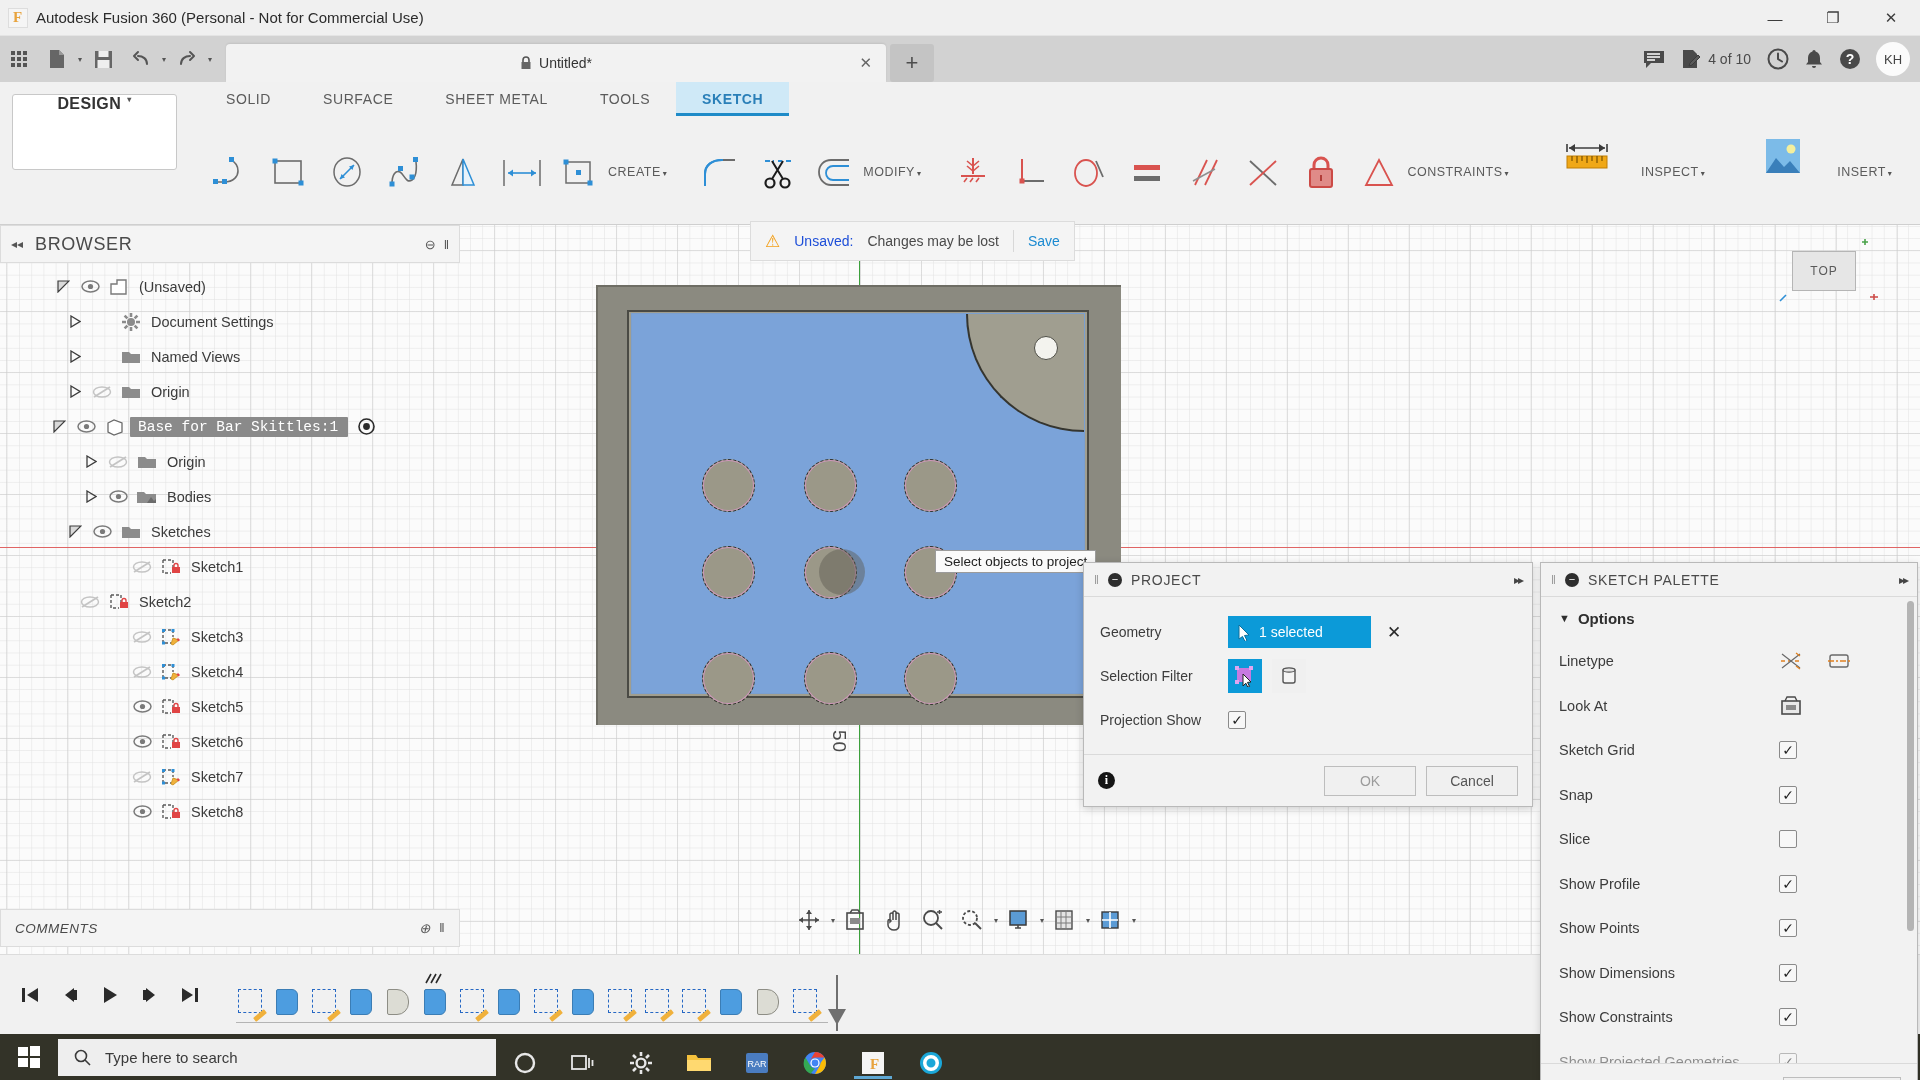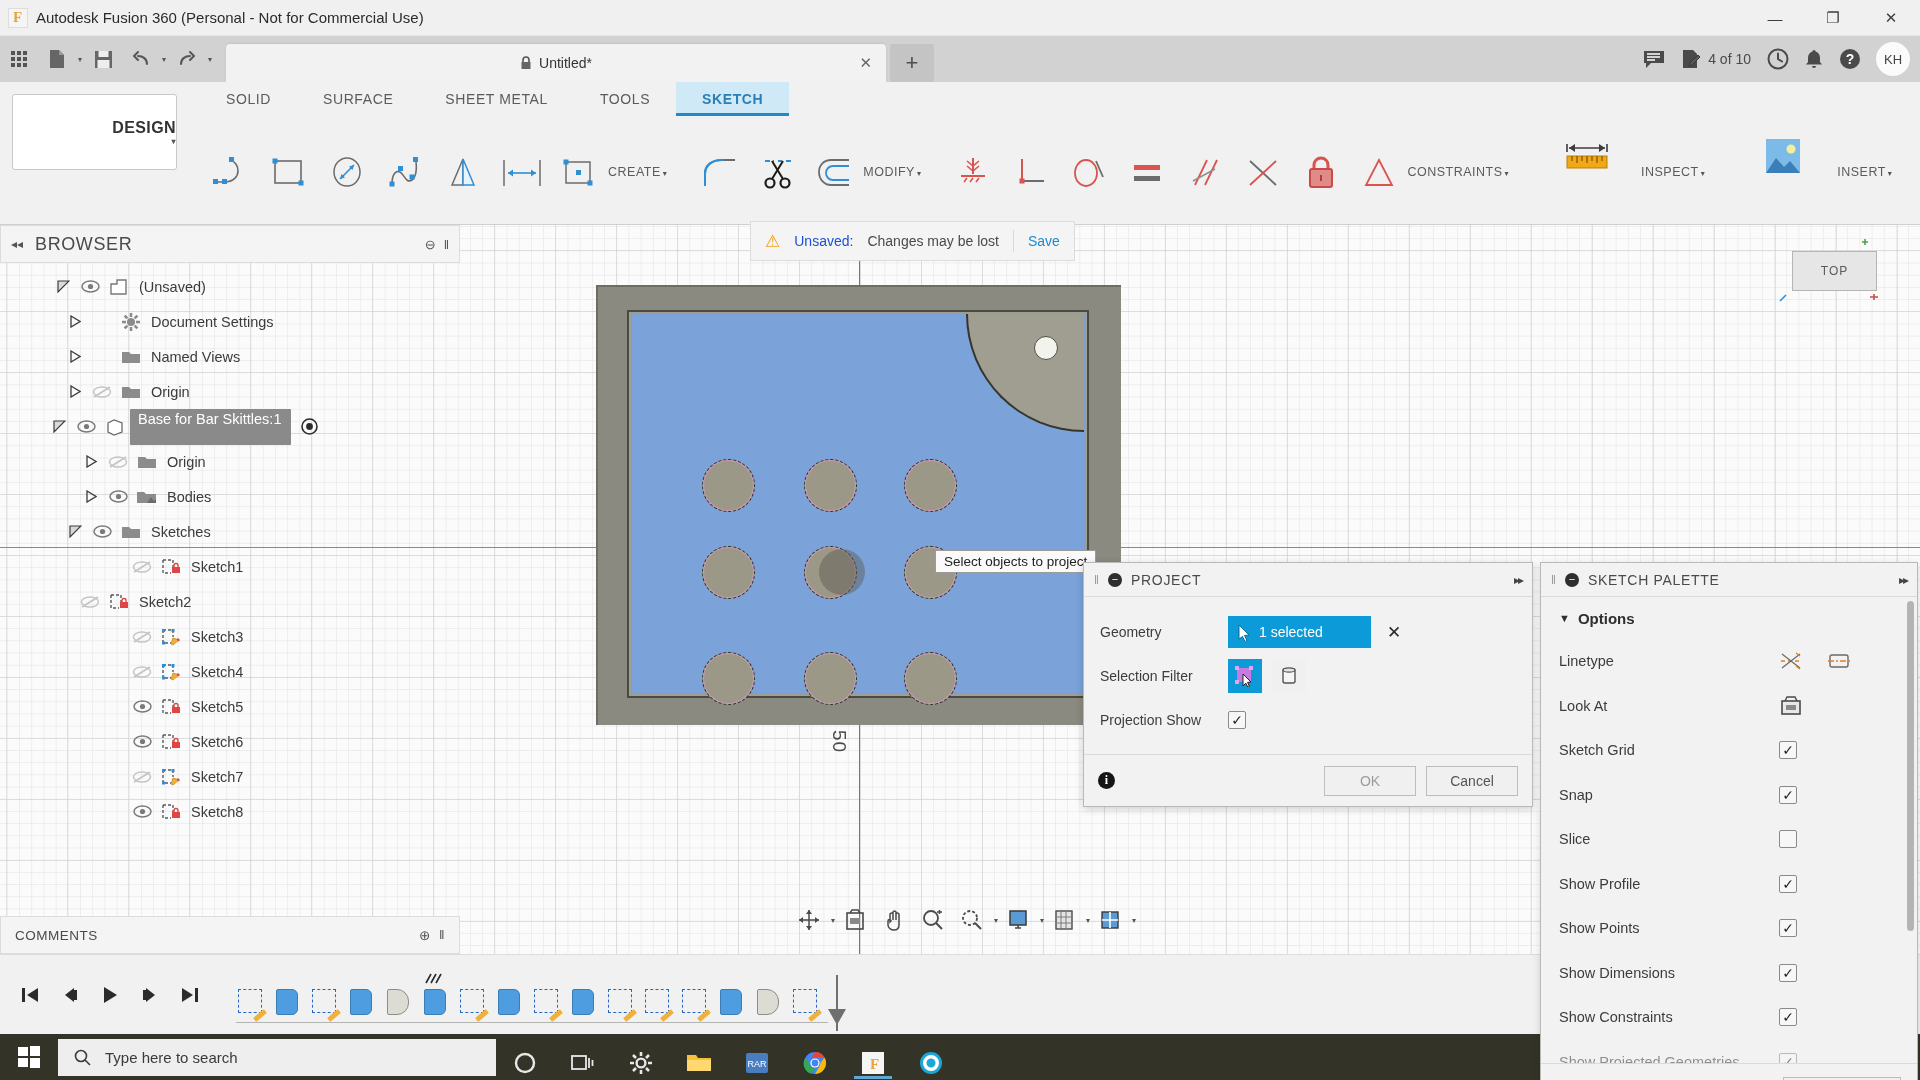--- a/index.html
+++ b/index.html
@@ -65,22 +65,22 @@
   #avatar {
     width:34px; height:34px; border-radius:50%; background:#fbfbfb;
     display:flex; align-items:center; justify-content:center;
     font-size:13px; color:#444; margin-left:6px; font-weight:500;
   }
   
   #ribbon { height:143px; background:#f1f1f1; position:relative; border-bottom:1px solid #cfcfcf; }
   #design-switcher {
     position:absolute; left:12px; top:12px; width:165px; height:76px;
     background:#fff; border:1px solid #c8c8c8; border-radius:3px;
-    display:flex; align-items:flex-end; justify-content:center;
-    font-size:16px; font-weight:bold; color:#333; letter-spacing:.4px;flex-direction:column;
+    display:flex; align-items:flex-start; justify-content:center;
+    font-size:16px; font-weight:bold; color:#333; letter-spacing:.4px;
   }
   #ribbon-tabs { position:absolute; left:200px; top:0; display:flex; height:34px; }
   .ribbon-tab {
     padding:0 26px; height:34px; line-height:34px; font-size:14px;
     color:#5b5b5b; letter-spacing:.6px;
   }
   .ribbon-tab.active { background:#cfe9f7; color:#2a7fb8; border-bottom:3px solid #1e8bc8; font-weight:600; }
   #ribbon-body { position:absolute; left:200px; top:36px; right:0; bottom:0; display:flex; align-items:stretch; }
   .rib-group { display:flex; flex-direction:row; align-items:center; position:relative; padding:0 4px; }
   .rib-items { display:flex; align-items:center; gap:2px; height:66px; padding-top:4px; }
@@ -158,21 +158,21 @@
     z-index:40; white-space:nowrap;
   }
   
   #dim-50 {
     position:absolute; left:828px; top:505px; font-size:19px; color:#4a4a4a;
     writing-mode:vertical-rl; letter-spacing:1px;
   }
   
   #viewcube { position:absolute; right:30px; top:12px; width:120px; height:90px; }
   #viewcube .cube {
-    position:absolute; left:22px; top:14px; width:85px; height:40px;
+    position:absolute; left:22px; top:14px; width:64px; height:40px;
     background:#e6e6e6; border:1px solid #b5b5b5;
     display:flex; align-items:center; justify-content:center;
     font-size:12px; color:#5a5a5a; letter-spacing:1px;
   }
   #navbar-bottom {
     position:absolute; left:790px; bottom:14px; height:40px;
     display:flex; align-items:center; gap:1px; background:rgba(250,250,250,.0);
   }
   .nav-btn { width:38px; height:36px; display:flex; align-items:center; justify-content:center; color:#4a4a4a; }
   #status-right {
@@ -192,27 +192,27 @@
   #tree { padding-top:6px; }
   .tree-row {
     height:35px; display:flex; align-items:center; font-size:14.5px; color:#3b3b3b;
     padding-right:6px;
   }
   .tw { width:26px; display:flex; align-items:center; justify-content:center; color:#444; font-size:11px; flex:none; }
   .eye { width:28px; display:flex; align-items:center; justify-content:center; flex:none; }
   .ticon { width:30px; display:flex; align-items:center; justify-content:center; flex:none; }
   .tlabel { padding-left:5px; }
   .tree-row.selected .tlabel {
-    background:#8a8a8a; color:#fff; padding:2px 10px 18px 8px; border-radius:1px;
+    background:#8a8a8a; color:#fff; padding:2px 10px 2px 8px; border-radius:1px;font-family:Liberation Mono, monospace;
   }
   .dot-target { margin-left:10px; }
   #comments-bar {
-    position:absolute; left:0; bottom:0; width:460px; height:38px;
+    position:absolute; left:0; bottom:7px; width:460px; height:38px;
     background:#f4f4f4; border:1px solid #dcdcdc; display:flex; align-items:center;
-    padding:0 14px; font-size:13.5px; color:#4a4a4a; letter-spacing:.5px;
+    padding:0 14px; font-size:13.5px; color:#4a4a4a; letter-spacing:.5px;font-style:italic;
   }
   #comments-bar .right-ico { margin-left:auto; display:flex; gap:8px; color:#555; }
   
   #project-dialog {
     position:absolute; left:1083px; top:337px; width:450px;
     background:#f2f2f2; border:1px solid #b9b9b9; box-shadow:0 2px 8px rgba(0,0,0,.18);
     z-index:50;
   }
   .dlg-head {
     height:34px; background:#f2f2f2; border-bottom:1px solid #dadada;

